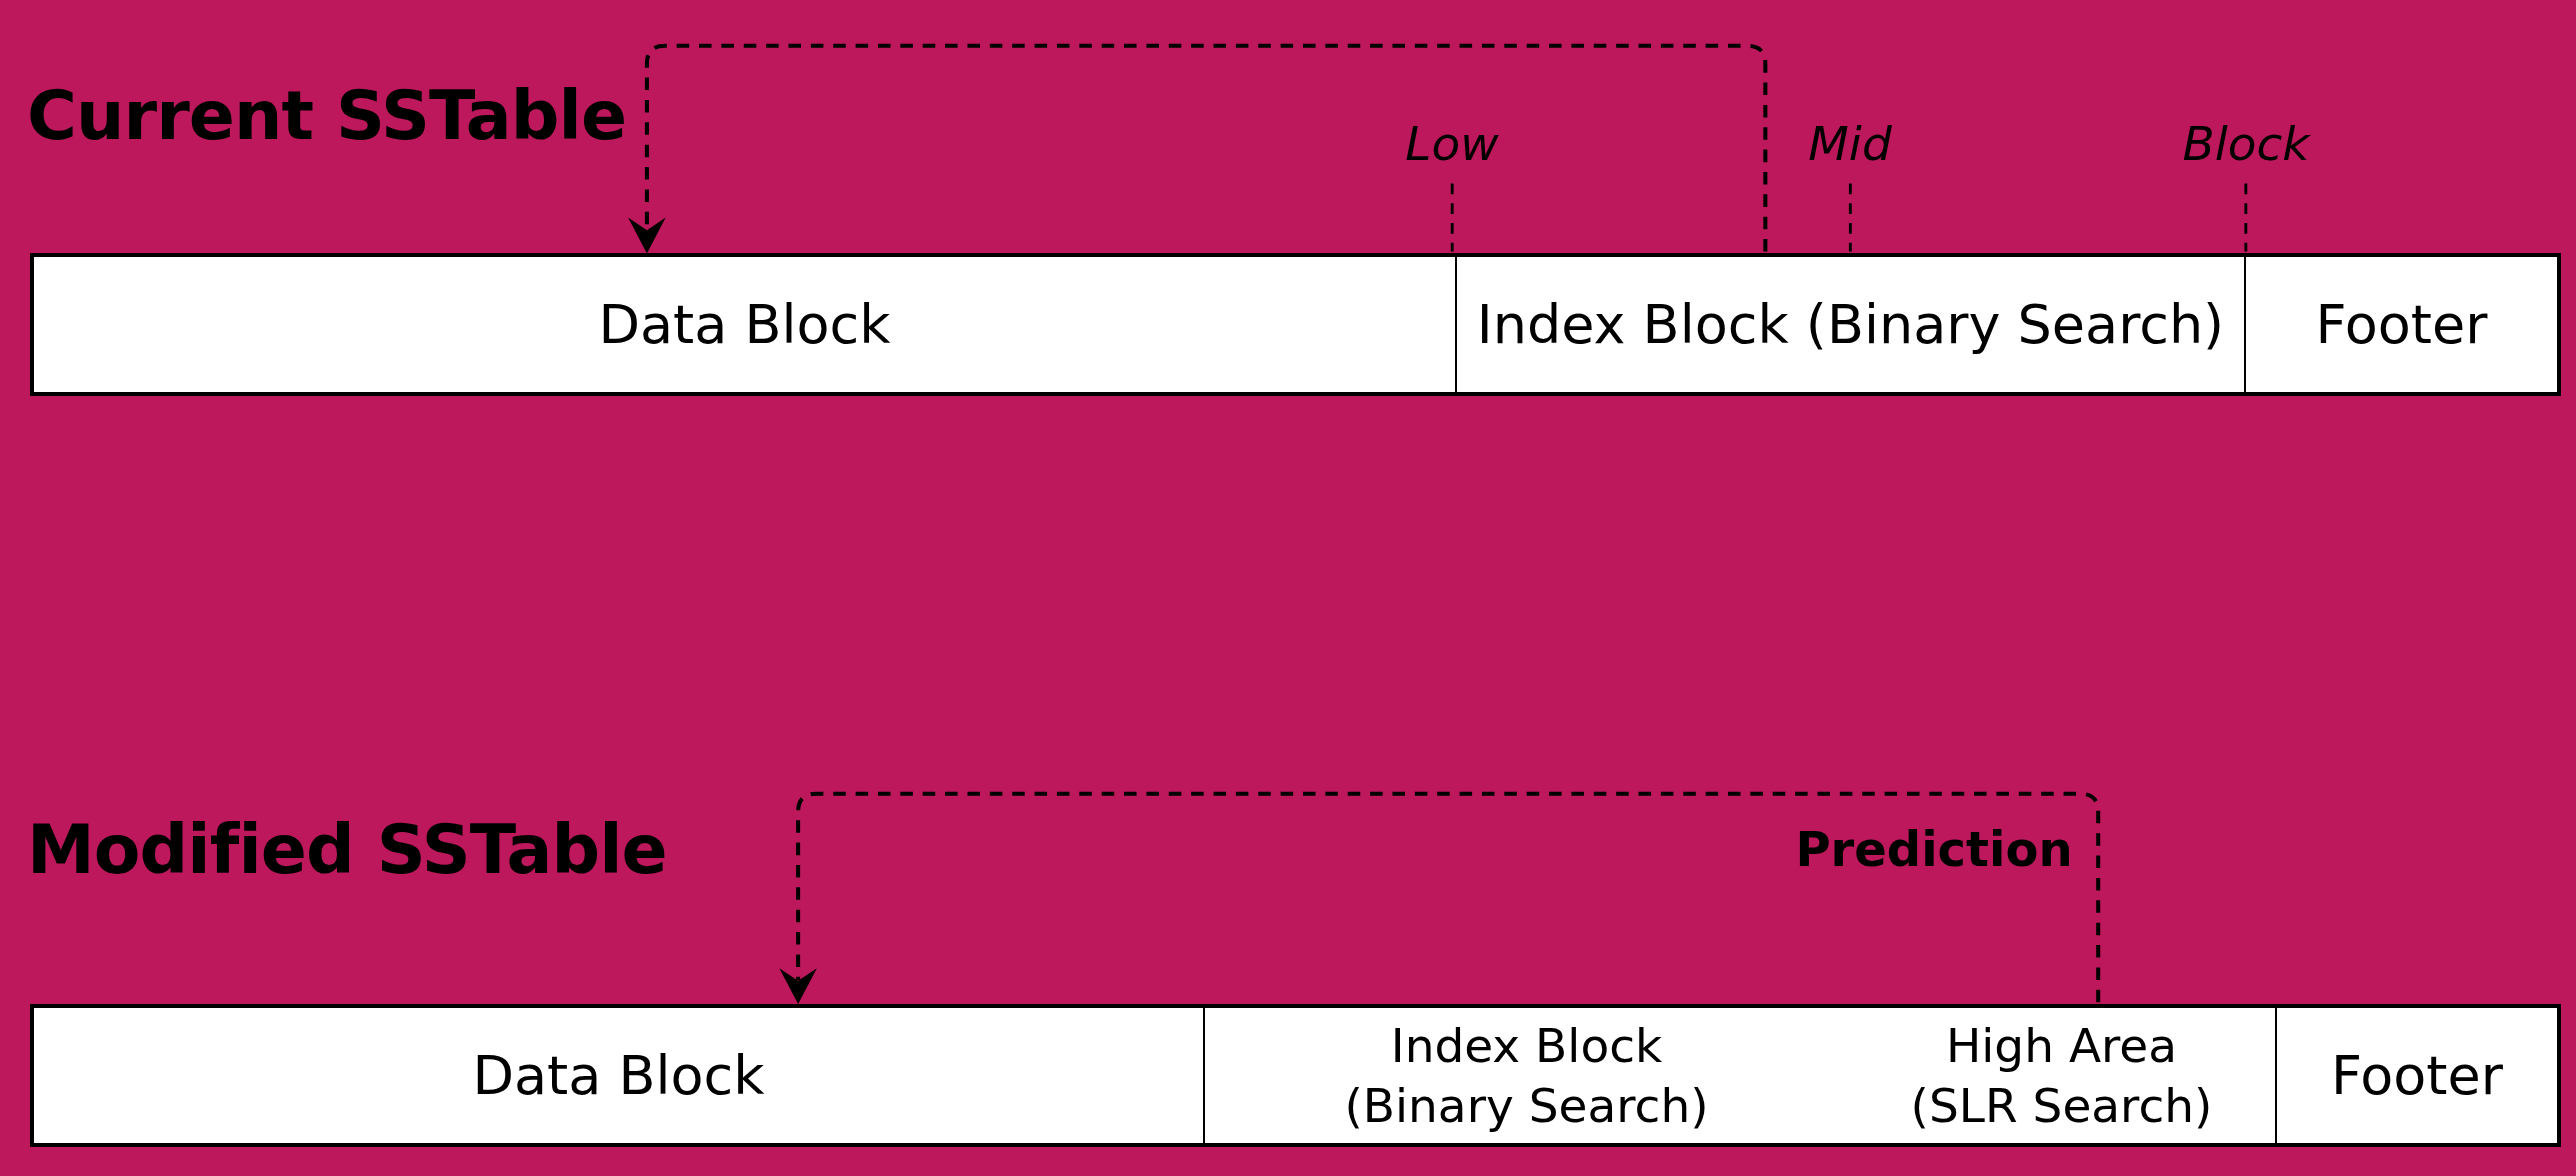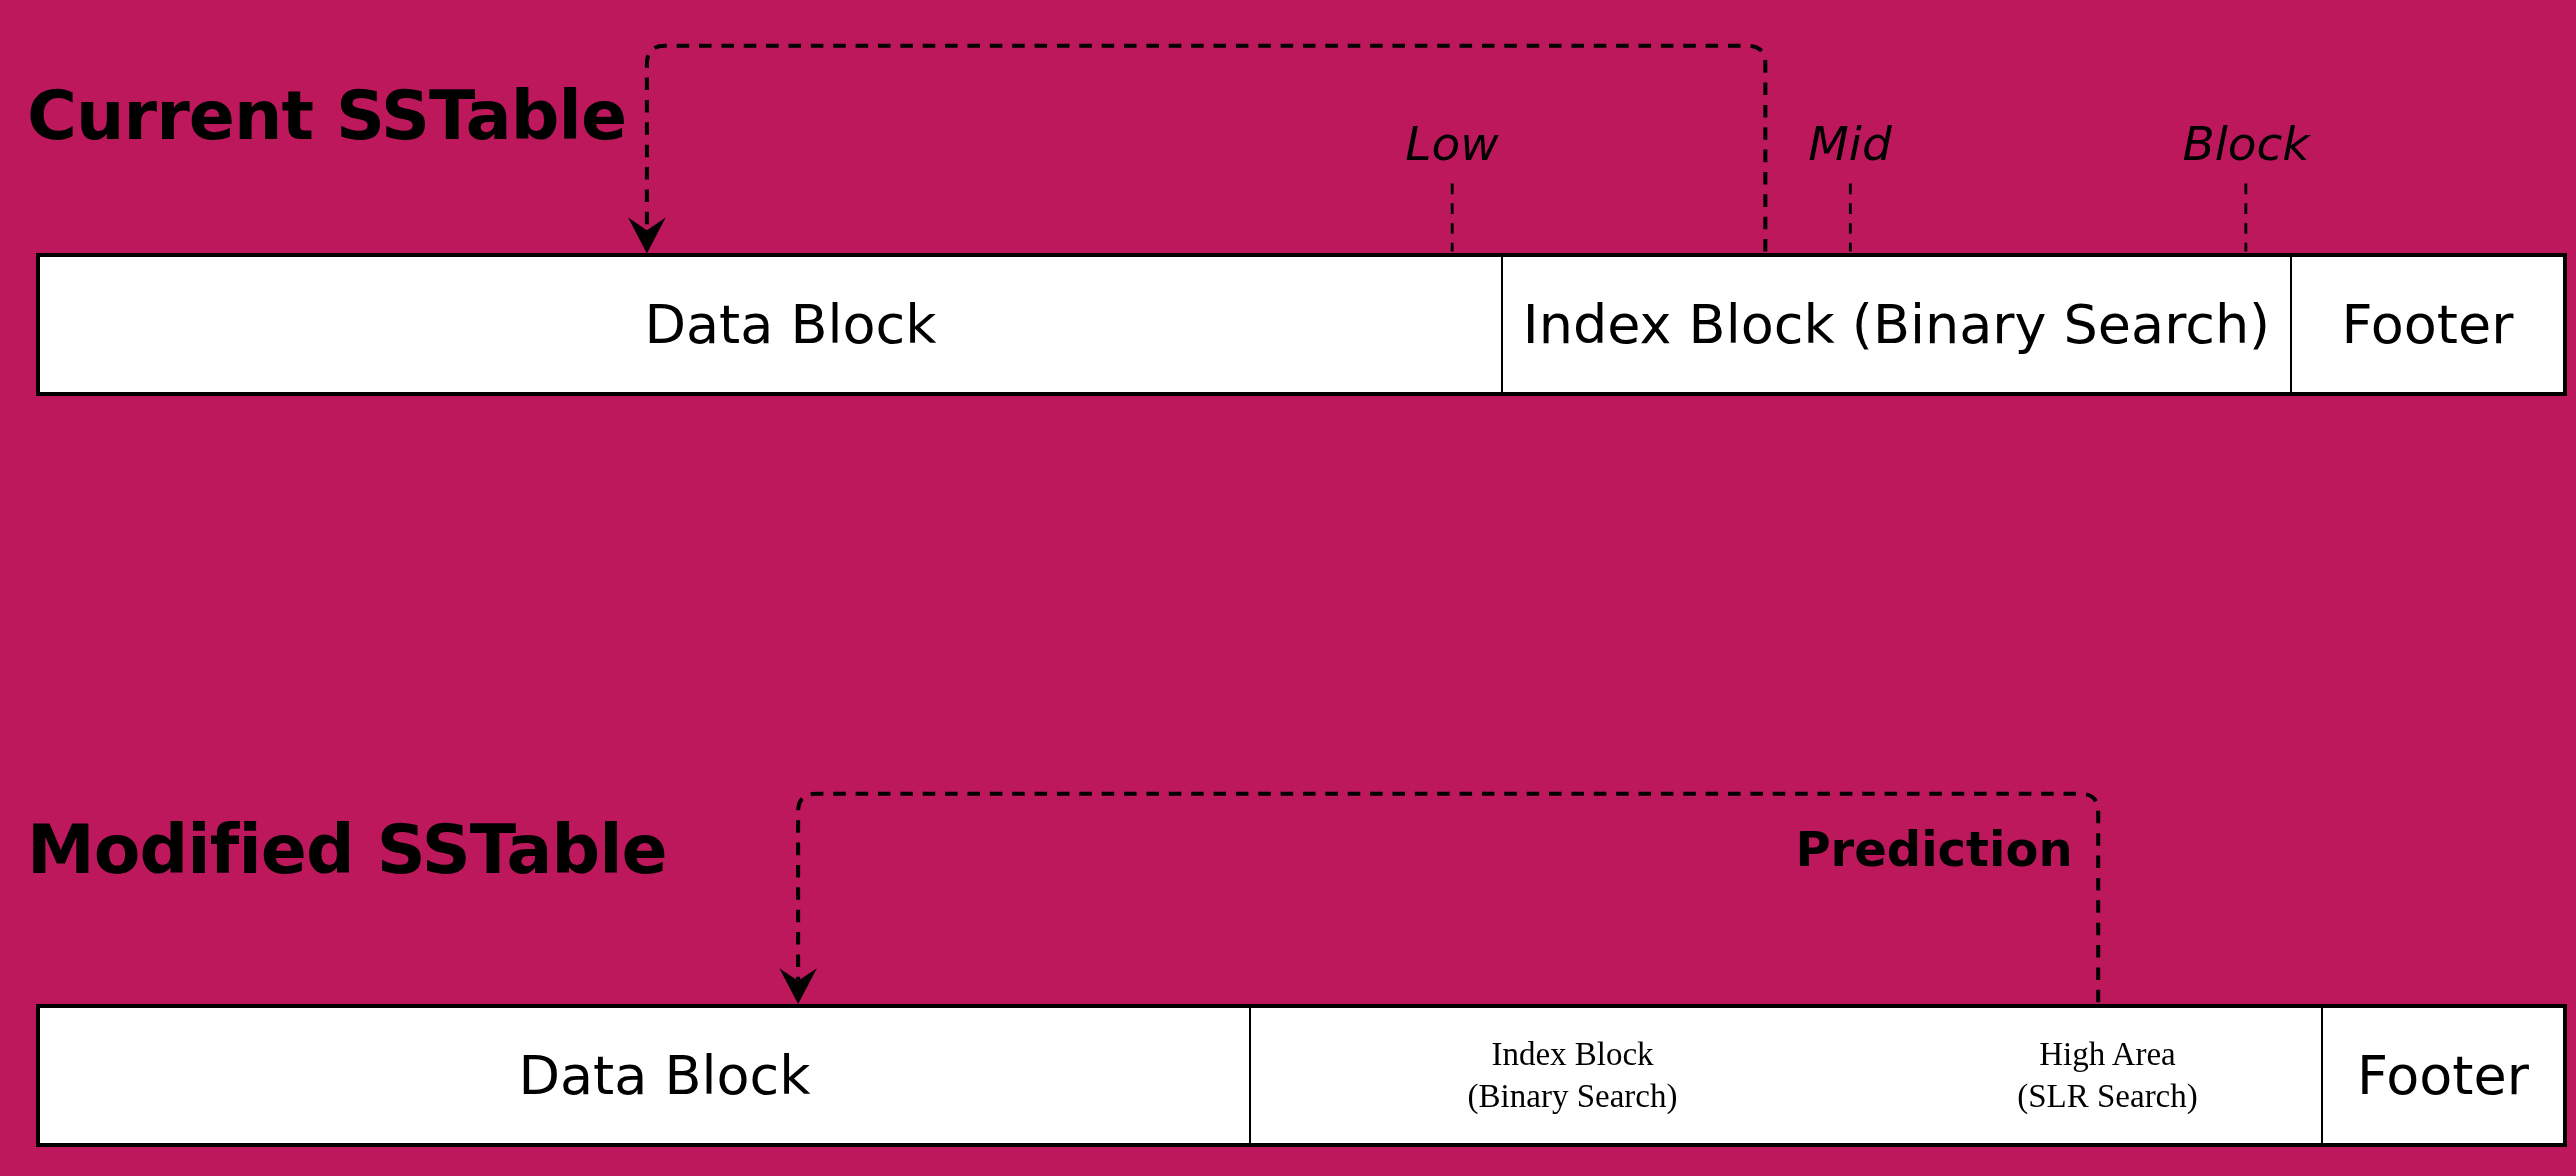--- a/index.html
+++ b/index.html
@@ -42,43 +42,42 @@
     position: absolute;
     top: 825px;
     transform: translateX(-50%);
     font-size: 48px;
     line-height: 1;
     white-space: nowrap;
     font-weight: bold;
   }
   .sstable {
     position: absolute;
-    left: 36px;
+    left: 30px;
     width: 2531px;
     height: 143px;
     border: 4.5px solid #000000;
     box-sizing: border-box;
     display: flex;
     align-items: stretch;
     background: #ffffff;
-    padding-left: 40px;
   }
   .sstable.top-box { top: 253px; }
   .sstable.bottom-box { top: 1004px; }
   .cell {
     display: flex;
     flex-direction: column;
     align-items: center;
     justify-content: center;
     box-sizing: border-box;
     text-align: center;
   }
   .cell.solid-right { border-right: 2.7px solid #000000; }
   .cell .one-line { font-size: 54px; line-height: 1.1; white-space: nowrap; }
-  .cell .two-line { font-size: 33px; line-height: 1.27; white-space: nowrap; font-family: Liberation Serif, serif; }
+  .cell .two-line { font-size: 47px; line-height: 1.27; white-space: nowrap; }
 </style>
 </head>
 <body>
 
 <div class="canvas">
 
   <svg class="overlay" viewBox="0 0 2879 1315" xmlns="http://www.w3.org/2000/svg">
 
     <path d="M1973,281 L1973,71 Q1973,51 1953,51 L743,51 Q723,51 723,71 L723,256" fill="none" stroke="#000000" stroke-width="4.5" stroke-dasharray="14 11"></path>
     <path d="M702,243 L723,283 L744,243 L723,257 Z" fill="#000000" stroke="none"></path>

